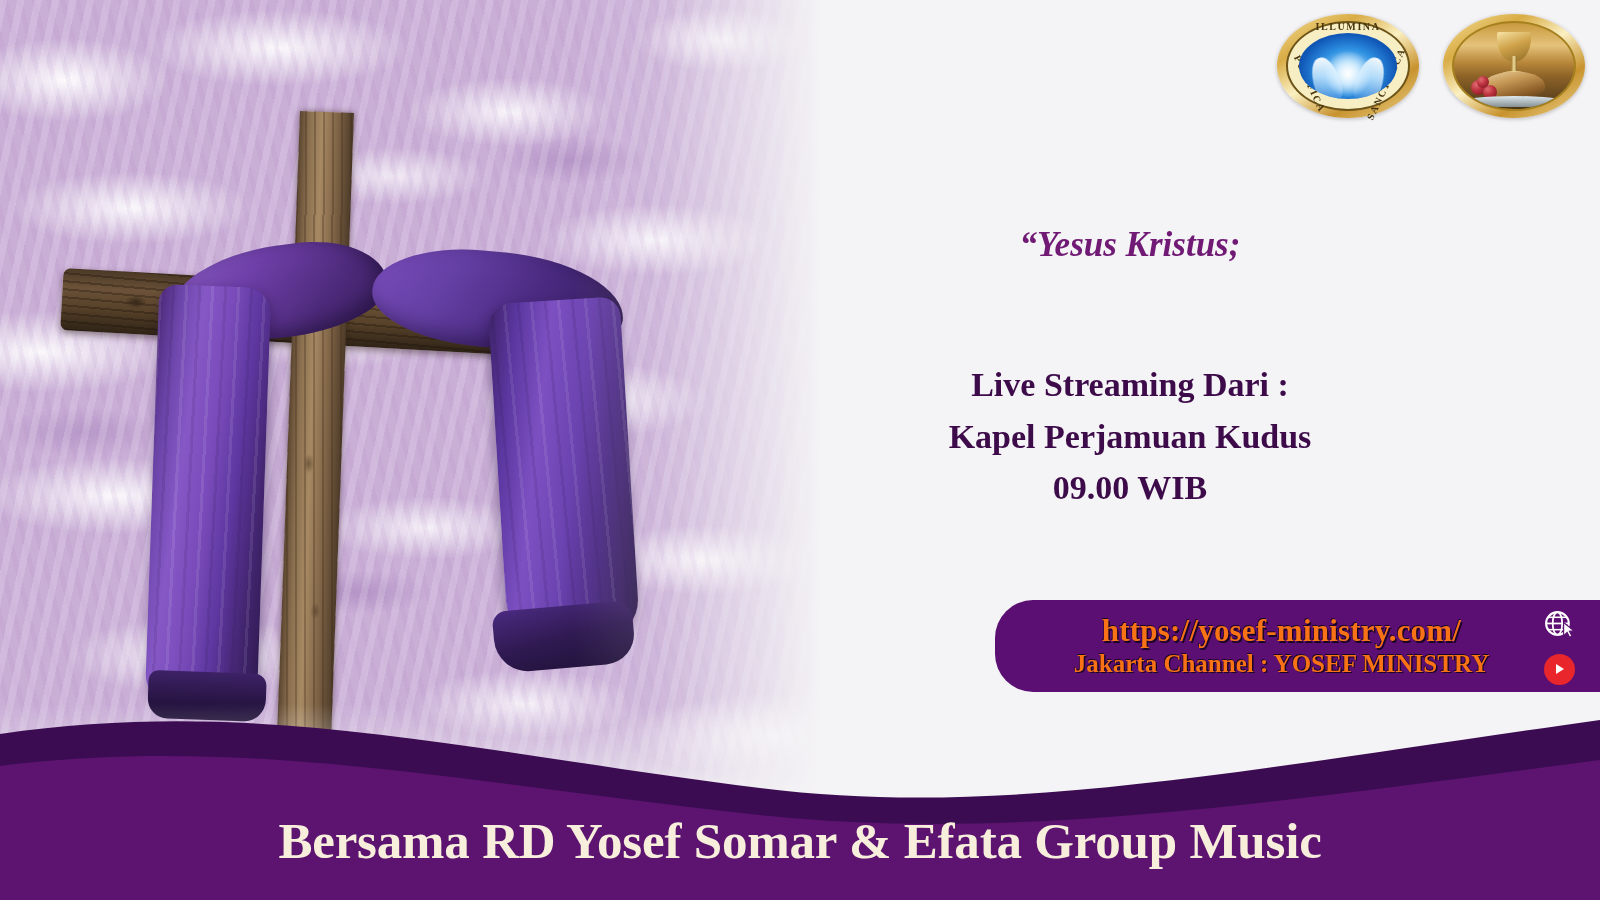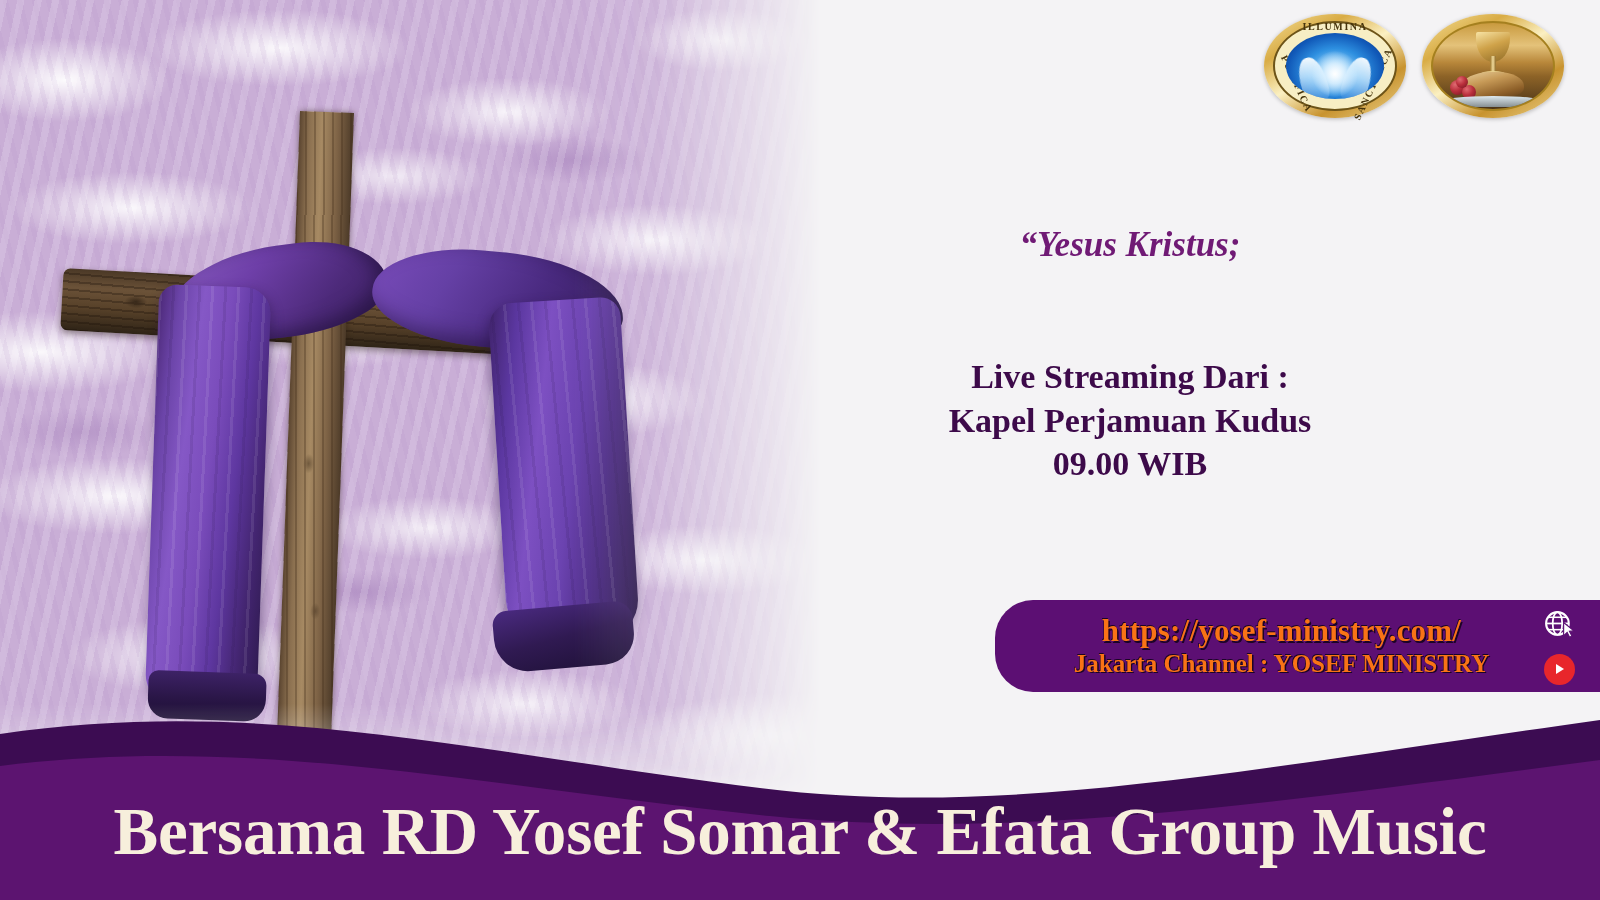--- a/index.html
+++ b/index.html
@@ -144,21 +144,21 @@
       rgba(40,20,70,.22) 14px 17px, rgba(40,20,70,0) 17px 27px);
   }
   .drape-right-end{
     left:494px;top:606px;width:140px;height:62px;
     border-radius:14px 18px 30px 34px;
     transform:rotate(-5deg);
     background:linear-gradient(170deg,#4a2a80 0%, #301a52 50%, #1f1138 100%);
   }
 
   
-  .emblems{position:absolute;right:36px;top:14px;display:flex;gap:16px;align-items:center;text-align:right;}
+  .emblems{position:absolute;right:15px;top:14px;display:flex;gap:24px;align-items:center;text-align:right;}
   .emblem{position:relative;width:142px;height:104px;}
   .emblem-ring{
     position:absolute;inset:0;border-radius:50%;
     background:linear-gradient(150deg,#f6e3a0 0%, #d9ac45 26%, #fbf0c2 48%, #c8932f 72%, #eed58e 100%);
     box-shadow:0 1px 4px rgba(0,0,0,.25);
   }
   .emblem-inner-ring{
     position:absolute;left:9px;top:7px;right:9px;bottom:7px;border-radius:50%;
     background:#f7eec4;border:2px solid #6d5418;
   }
@@ -227,21 +227,21 @@
     font-size:57px;font-weight:bold;color:#3D0A4A;letter-spacing:-.5px;line-height:1.04;
   }
   .subtitle{
     position:absolute;left:700px;top:222px;width:860px;text-align:center;
     font-size:35px;font-style:italic;font-weight:bold;color:#701a75;line-height:1.32;
   }
   .details{
     position:absolute;left:700px;top:355px;width:860px;text-align:center;
     font-size:34px;font-weight:bold;color:#3D0A4A;line-height:1.28;
   }
-  .details div{margin:0;}
+  .details div{margin:8px;}
 
   
   .url-banner{
     position:absolute;left:995px;top:600px;width:605px;height:92px;
     background:#5C0F73;border-radius:38px 0 0 38px;
     display:flex;align-items:center;
   }
   .url-banner-text{
     flex:1;padding-left:42px;color:#f97316;text-align:center;
   }
@@ -263,21 +263,21 @@
   .yt-badge .play{
     width:0;height:0;border-left:8px solid #ffffff;
     border-top:5px solid transparent;border-bottom:5px solid transparent;margin-left:2px;
   }
 
   
   .wave-wrap{position:absolute;left:0;bottom:0;width:1600px;height:210px;}
   .wave-wrap svg{display:block;width:1600px;height:210px;}
   .bottom-text{
     position:absolute;left:0;bottom:30px;width:1600px;text-align:center;
-    font-size:67px;font-weight:bold;color:#F7EFDC;letter-spacing:-.2px;
+    font-size:51px;font-weight:bold;color:#F7EFDC;letter-spacing:-.2px;
   }
 </style>
 </head>
 <body>
 
 <div id="poster">
 
   <div class="photo">
     <div class="sky"></div>
     <div class="sky-grain"></div>

